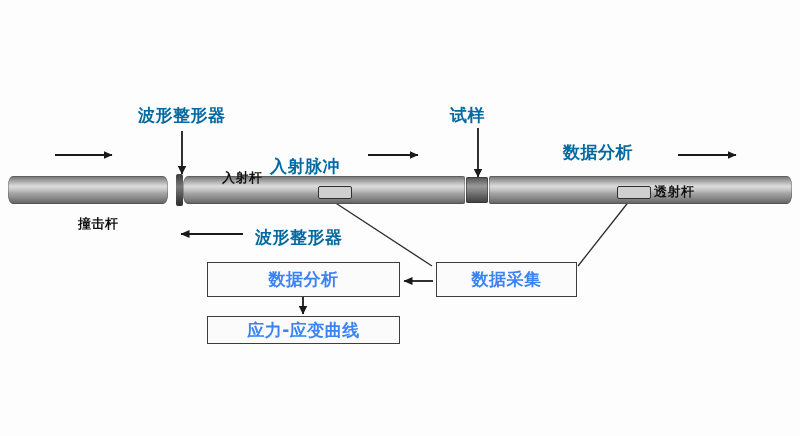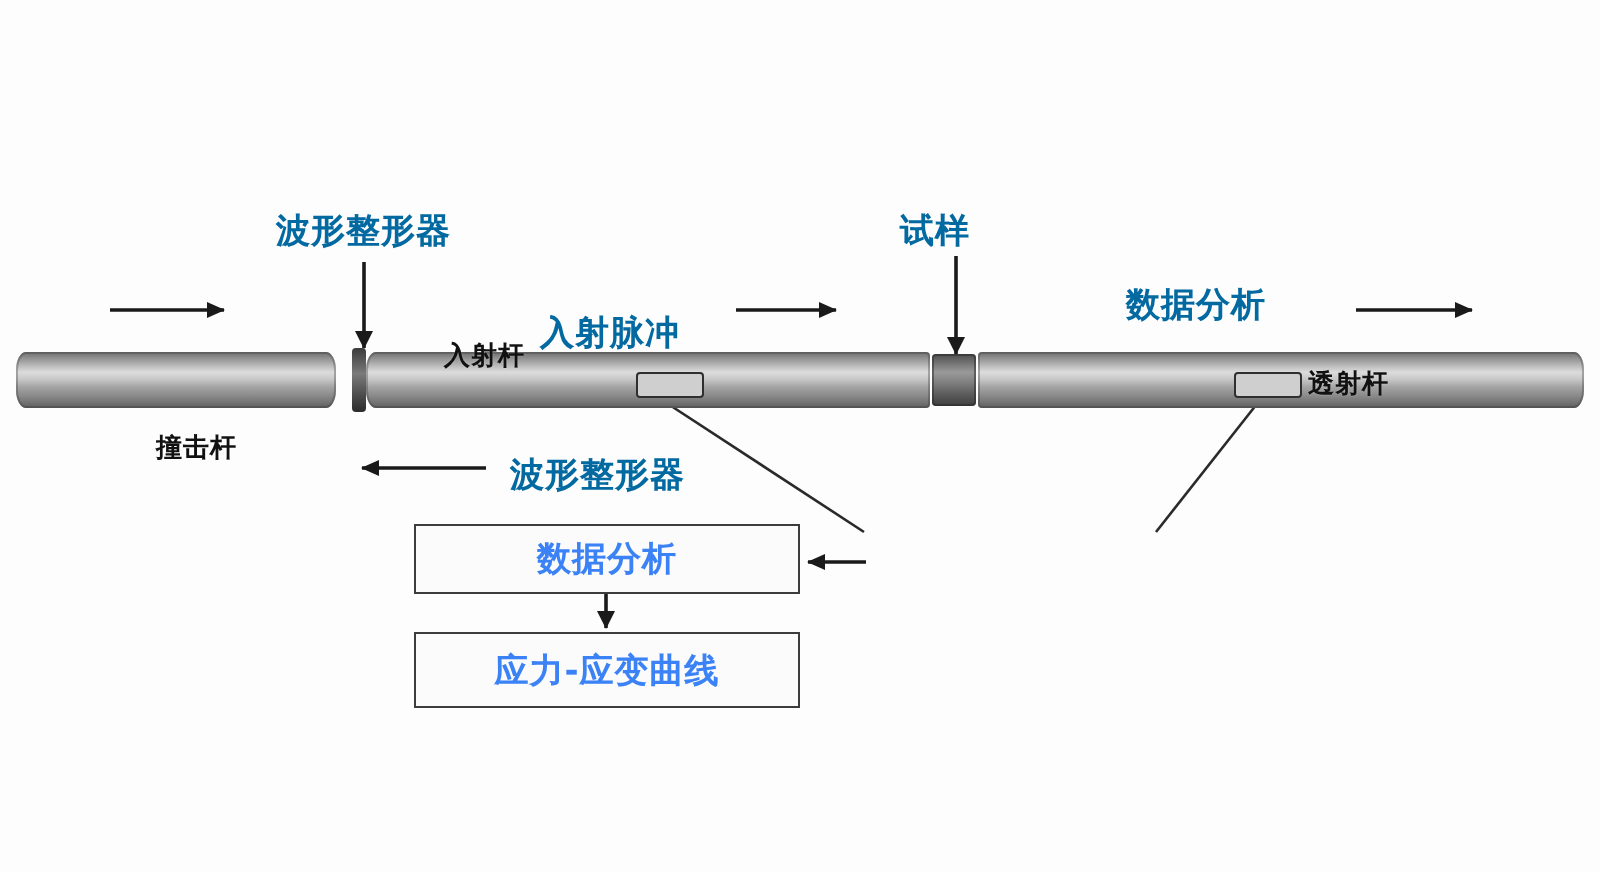--- a/index.html
+++ b/index.html
@@ -180,16 +180,17 @@
   <div class="gauge" style="left:318px; top:186px; width:32px; height:11px;"></div>
 
   <div class="specimen" style="left:466px; top:177px; width:22px; height:26px;"></div>
 
   <div class="bar square-left" style="left:489px; top:176px; width:303px; height:28px;"></div>
   <div class="gauge" style="left:617px; top:186px; width:32px; height:11px;"></div>
   <div class="lbl-bar" style="left:654px; top:183px;text-align:right;">透射杆</div>
 
   <div class="flowbox" style="left:207px; top:262px; width:193px; height:35px;">数据分析</div>
 
+  <div class="flowbox" style="left:436px; top:262px; width:141px; height:35px;">数据采集</div>
 
-  <div class="flowbox" style="left:207px; top:316px; width:193px; height:38px;">应力-应变曲线</div>
+  <div class="flowbox" style="left:207px; top:316px; width:193px; height:28px;">应力-应变曲线</div>
 
 </div>
 
 </body></html>

